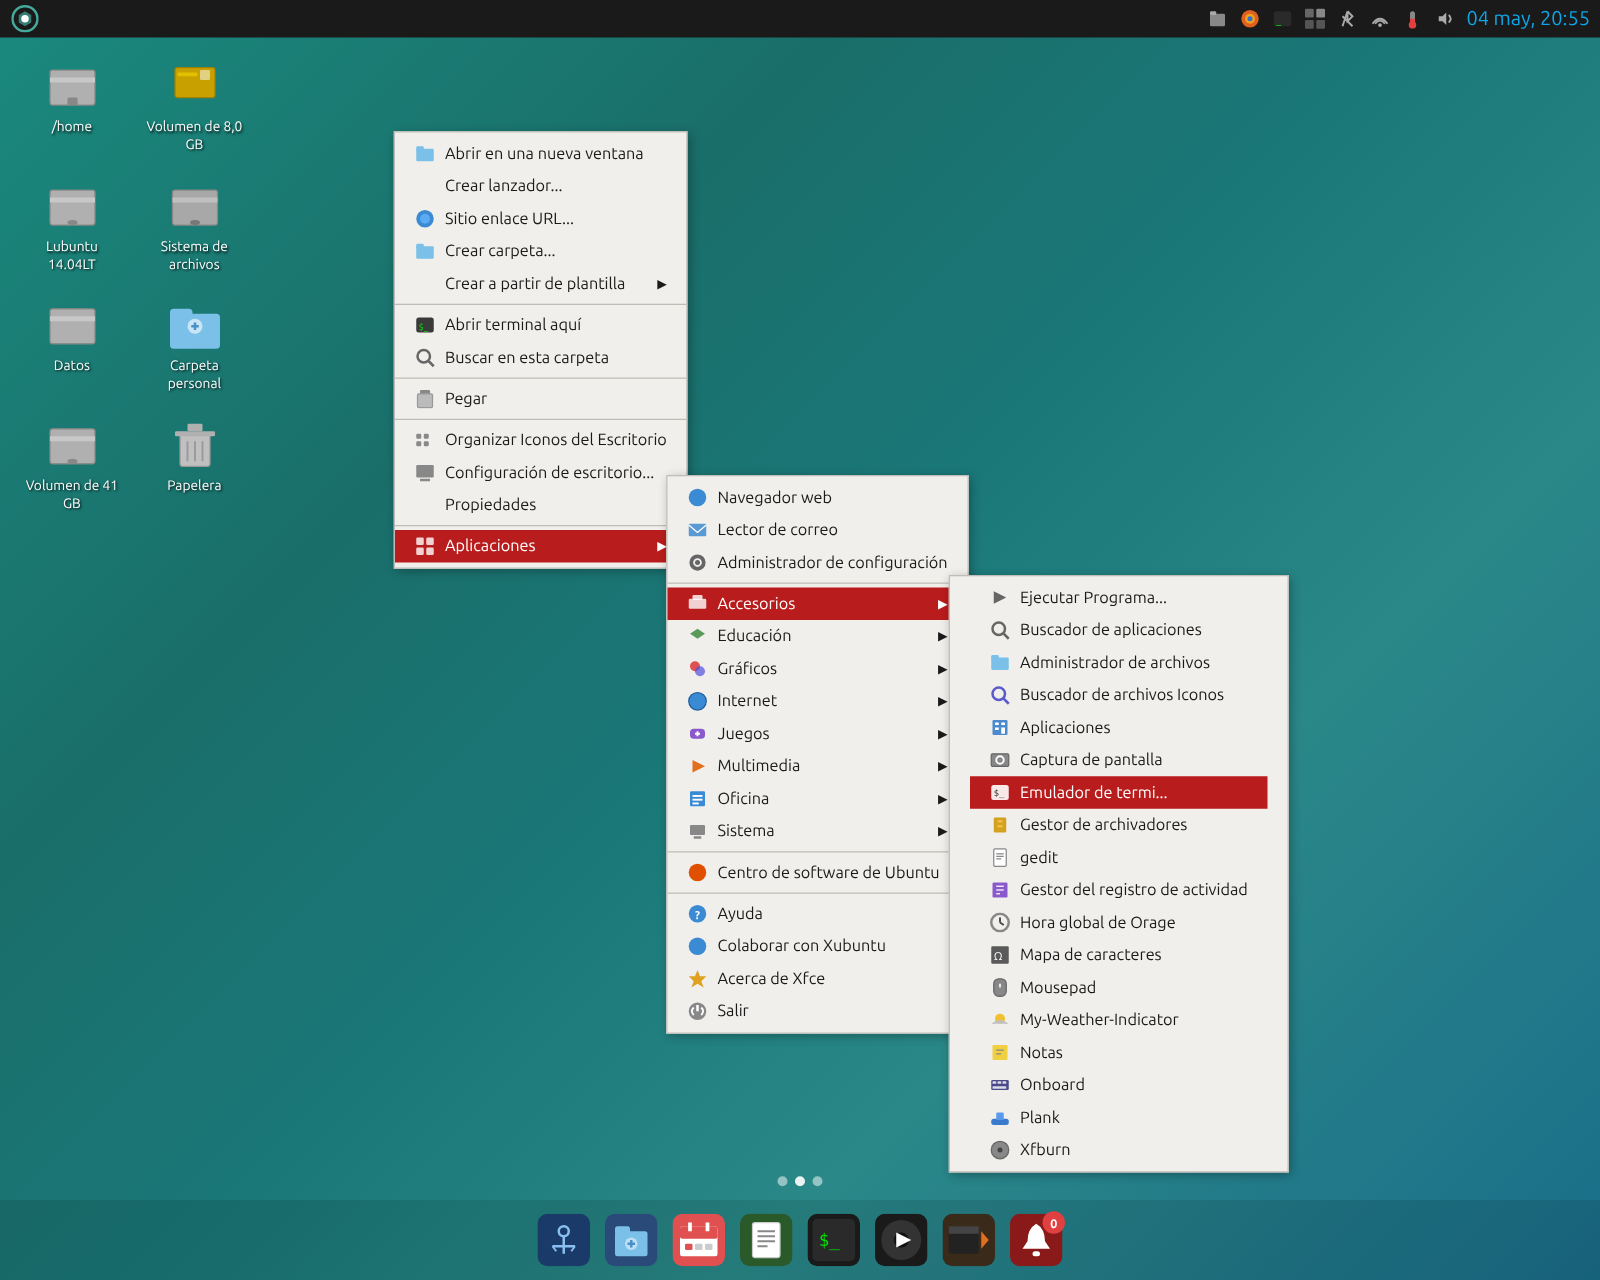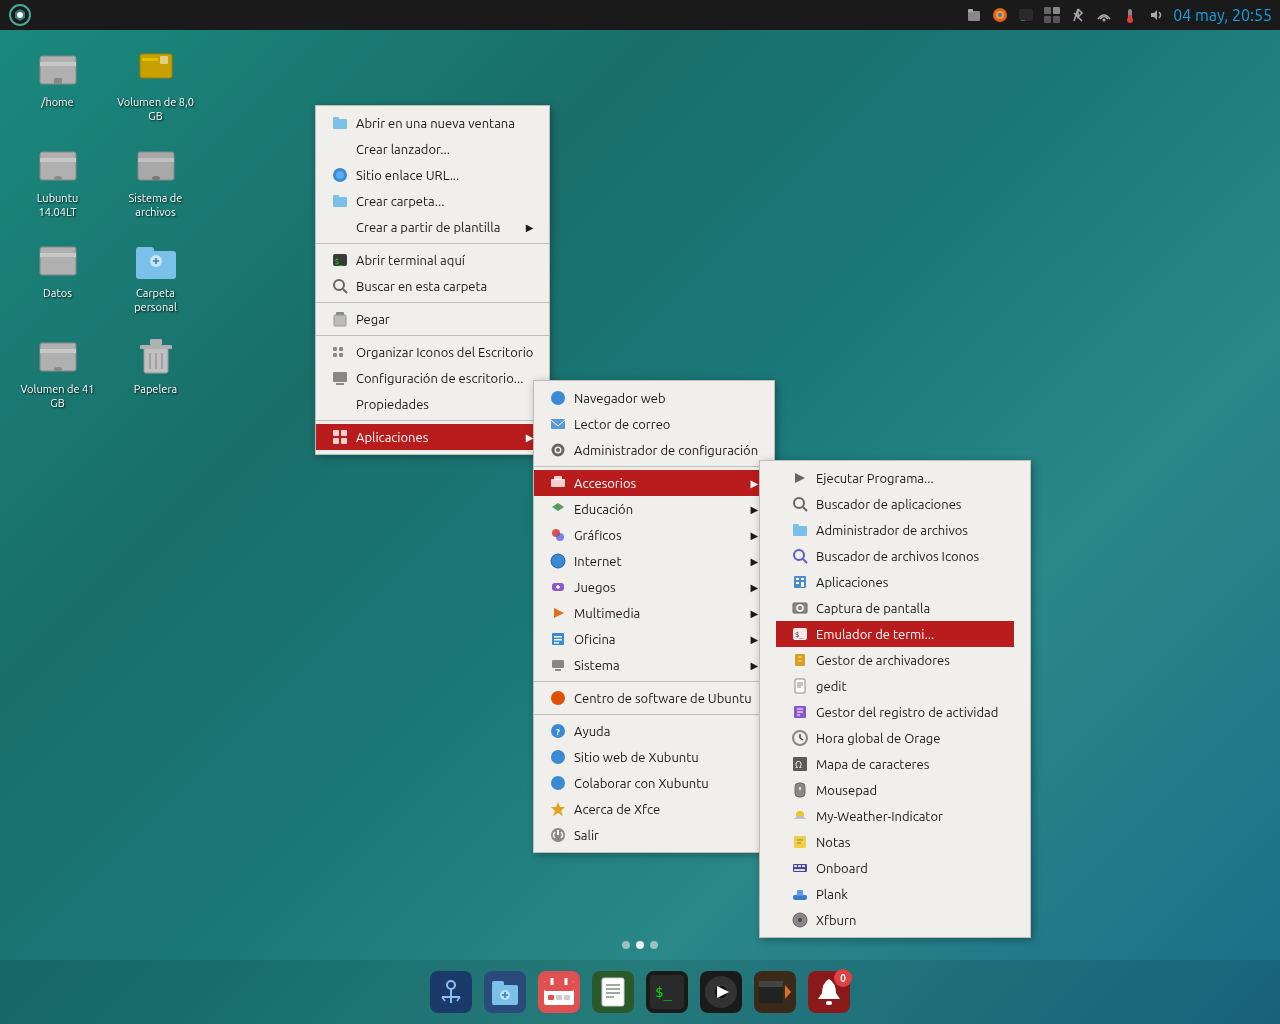--- a/index.html
+++ b/index.html
@@ -567,26 +567,20 @@
       <svg class="menu-item-icon" viewBox="0 0 16 16">
           <circle cx="8" cy="8" r="7" fill="#3a8ad4"></circle>
           <text x="6" y="12" font-size="9" fill="white" font-weight="bold">?</text>
         </svg>
       <span>Ayuda</span>
     </div>
     <div class="menu-item">
       <svg class="menu-item-icon" viewBox="0 0 16 16">
           <circle cx="8" cy="8" r="7" fill="#3a8ad4"></circle>
         </svg>
-      <span>Sitio web de Xubuntu</span>
-    </div>
-    <div class="menu-item">
-      <svg class="menu-item-icon" viewBox="0 0 16 16">
-          <circle cx="8" cy="8" r="7" fill="#3a8ad4"></circle>
-        </svg>
       <span>Colaborar con Xubuntu</span>
     </div>
     <div class="menu-item">
       <svg class="menu-item-icon" viewBox="0 0 16 16">
           <polygon points="8,1 10,6 15,6 11,10 13,15 8,12 3,15 5,10 1,6 6,6" fill="#e0a020"></polygon>
         </svg>
       <span>Acerca de Xfce</span>
     </div>
     <div class="menu-item">
       <svg class="menu-item-icon" viewBox="0 0 16 16">

